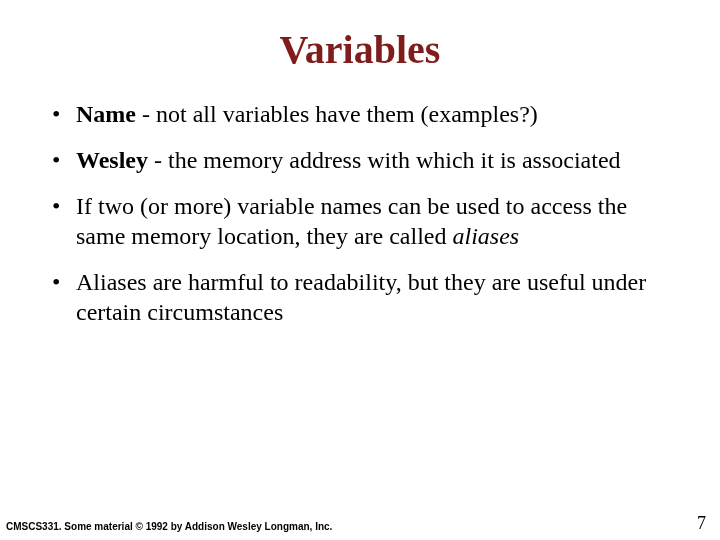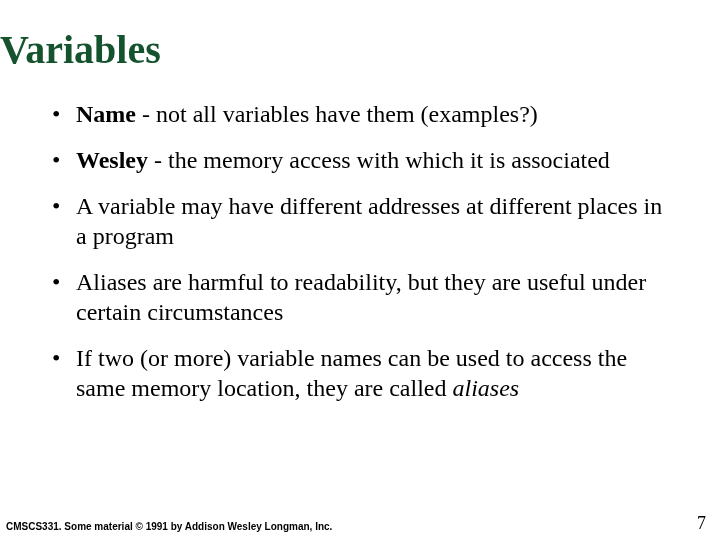--- a/index.html
+++ b/index.html
@@ -13,24 +13,24 @@
     position: relative;
     overflow: hidden;
   }
   .slide {
     width: 720px;
     height: 540px;
     position: relative;
     box-sizing: border-box;
   }
   .title {
-    text-align: left;
+    text-align: center;
     font-weight: bold;
     font-size: 40px;
-    color: #14532d;
+    color: #7f1d1d;
     padding-top: 26px;
     padding-bottom: 10px;
   }
   .body {
     padding: 0 46px 0 46px;
   }
   ul.bullets {
     list-style: none;
     margin: 10px 0 0 0;
     padding: 0;
@@ -74,30 +74,27 @@
 <div class="slide">
 
   <div class="title">Variables</div>
 
   <div class="body">
     <ul class="bullets">
       <li>
         <span class="b">Name</span><span> - not all variables have them (examples?)</span>
       </li>
       <li>
-        <span class="b">Wesley</span><span> - the memory access with which it is associated</span>
+        <span class="b">Wesley</span><span> - the memory address with which it is associated</span>
       </li>
       <li>
-        <span>A variable may have different addresses at different places in a program</span>
+        <span>If two (or more) variable names can be used to access the same memory location, they are called </span><span class="i">aliases</span><span></span>
       </li>
       <li>
         <span>Aliases are harmful to readability, but they are useful under certain circumstances</span>
       </li>
-      <li>
-        <span>If two (or more) variable names can be used to access the same memory location, they are called </span><span class="i">aliases</span><span></span>
-      </li>
     </ul>
   </div>
 
-  <div class="footer-left">CMSCS331. Some material © 1991 by Addison Wesley Longman, Inc.</div>
+  <div class="footer-left">CMSCS331. Some material © 1992 by Addison Wesley Longman, Inc.</div>
   <div class="footer-right">7</div>
 
 </div>
 
 </body></html>

